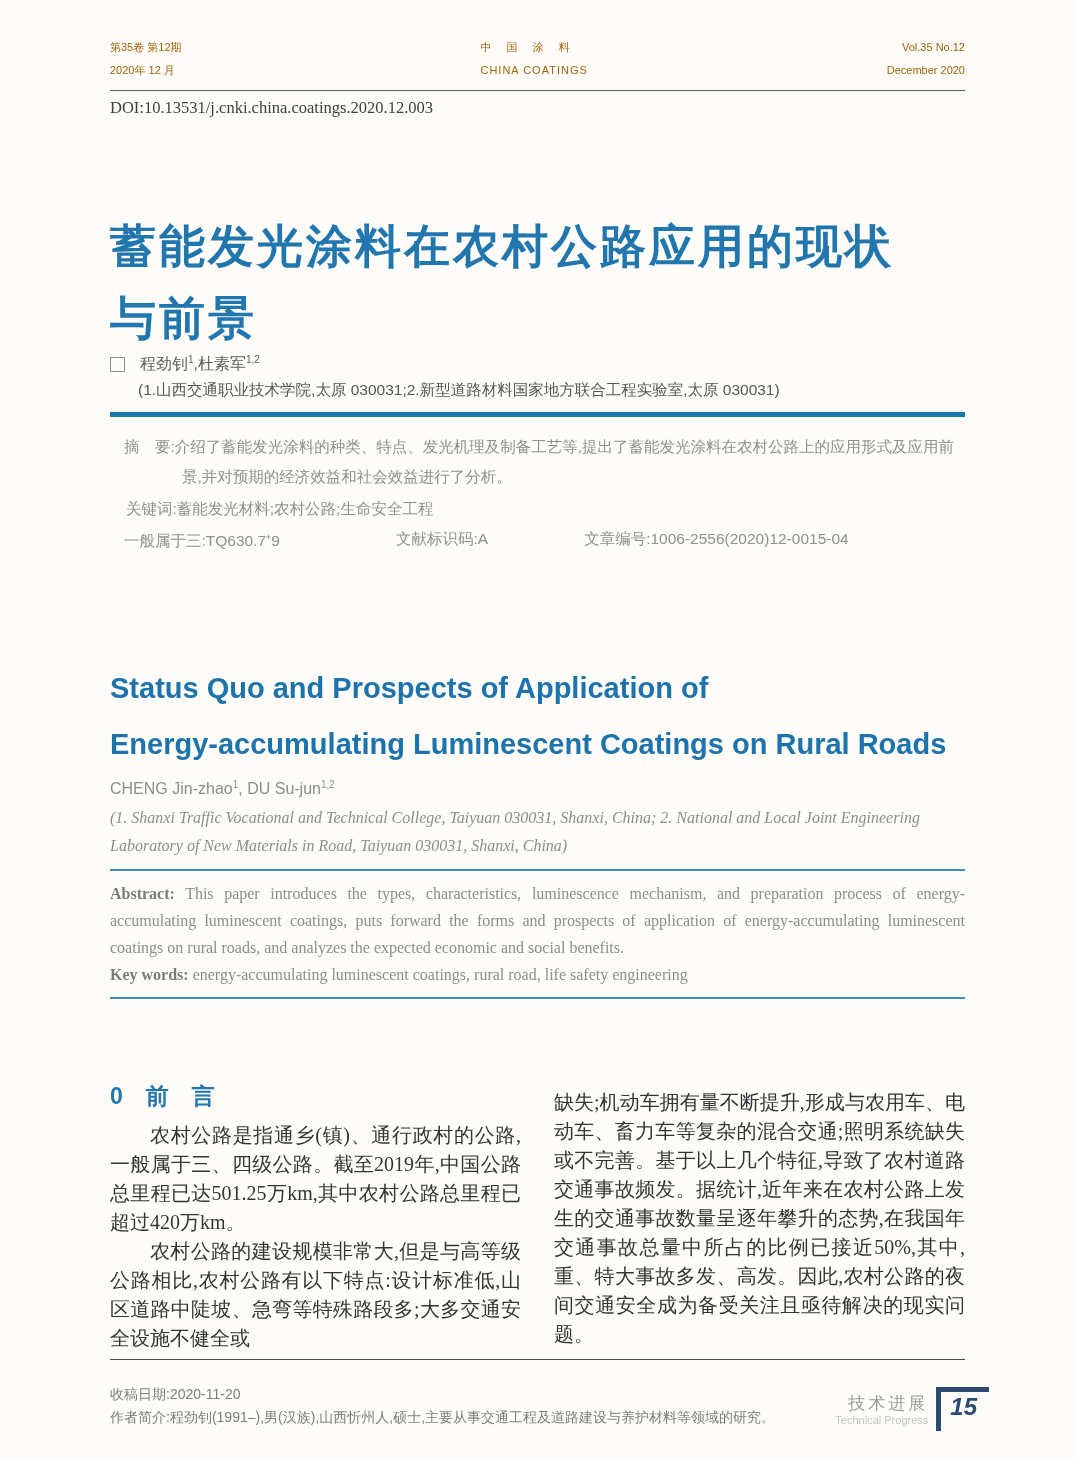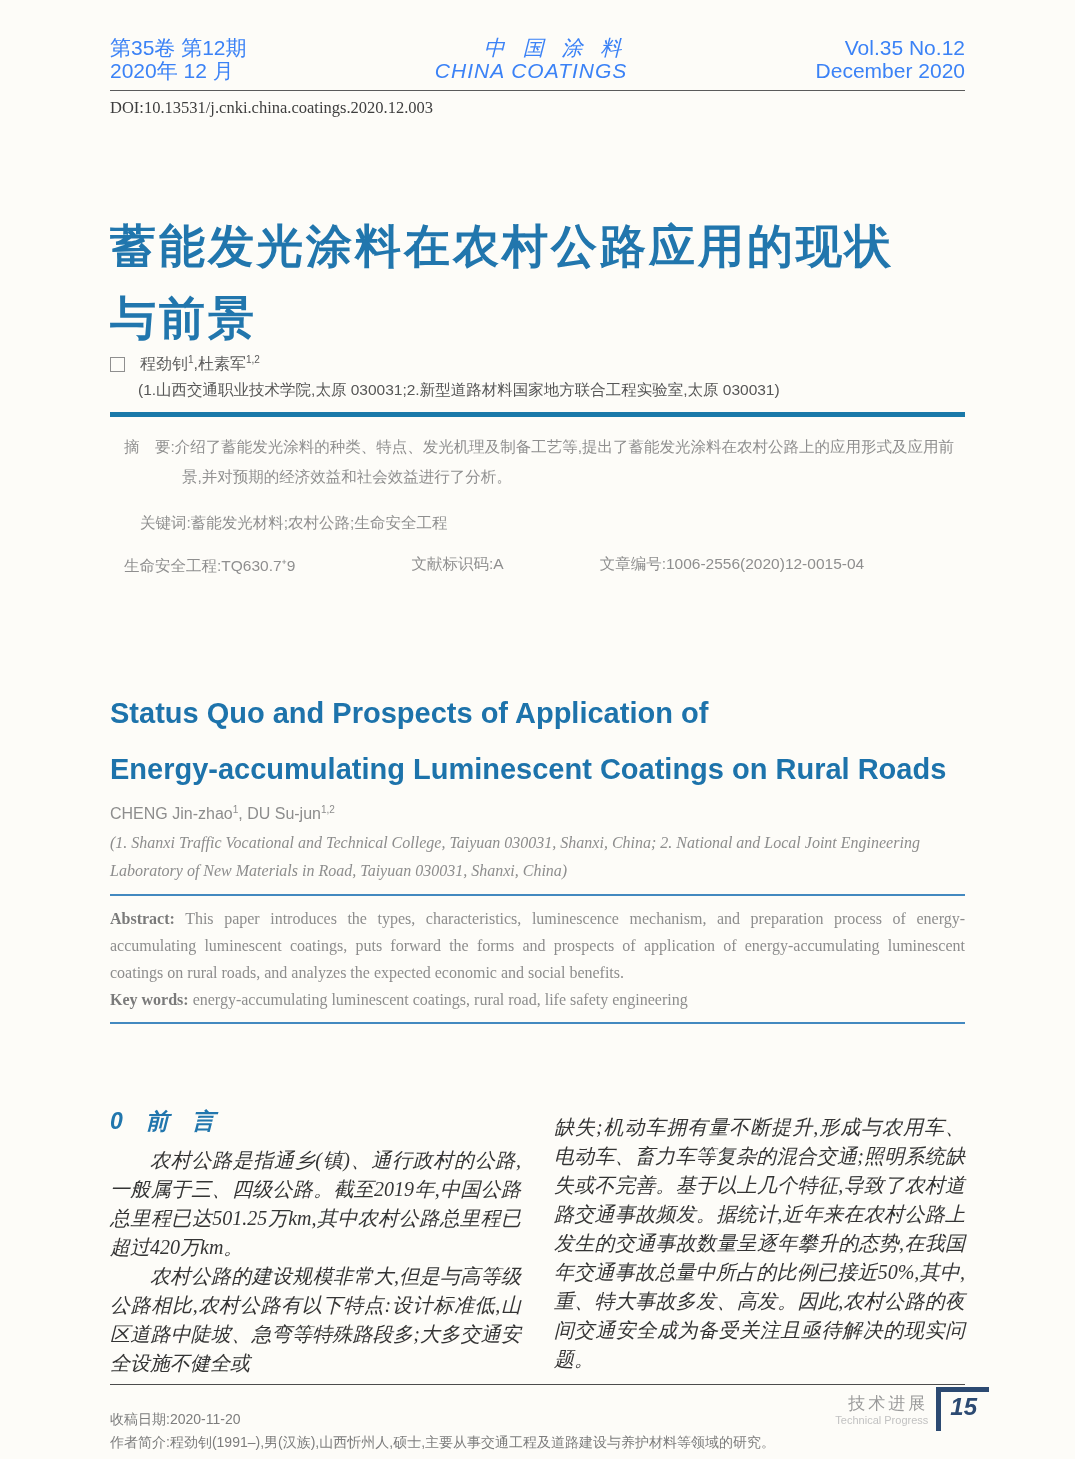--- a/index.html
+++ b/index.html
@@ -9,60 +9,60 @@
     background:#fdfcf8;box-sizing:border-box;
     font-family:"Liberation Sans",sans-serif;
   }
   .content{padding:0 110px;}
   sup{font-size:10px;line-height:0;}
 
   
   .jheader{
     display:flex;justify-content:space-between;align-items:flex-start;
     padding-top:36px;padding-bottom:8px;border-bottom:1.5px solid #5b5b5b;
-    color:#3b82f6;font-size:21px;line-height:23px;
+    color:#a16207;font-size:11px;line-height:23px;
   }
-  .jheader .c{text-align:right;font-style:italic;}
+  .jheader .c{text-align:left;}
   .jheader .r{text-align:right;}
   .jname-cn{letter-spacing:6px;}
   .jname-en{letter-spacing:1px;}
   .doi{margin-top:7px;font-family:"Liberation Serif",serif;font-size:16.5px;color:#3e3e3e;}
 
   
   .title-cn{
     margin-top:92px;color:#2176ad;font-size:46px;font-weight:900;
     line-height:72px;letter-spacing:3px;width:94%;
   }
   .authors-row{display:flex;align-items:center;gap:15px;color:#5d5d5d;font-size:16px;}
   .author-marker{width:13px;height:13px;border:1.5px solid #8f8f8f;display:inline-block;background:transparent;}
   .affil-cn{margin-top:5px;padding-left:28px;color:#565656;font-size:15.5px;}
   .bar-thick{margin-top:11px;height:5px;background:#1a79a9;}
 
   
   .abstract-cn{margin-top:15px;color:#8f8f8f;font-size:15.5px;line-height:30px;padding-left:14px;}
   .abstract-cn .hang{margin:0;padding-left:58px;text-indent:-58px;}
-  .abstract-cn .kw{margin:16px;padding-left:0;}
+  .abstract-cn .kw{margin:2px;padding-left:0;}
   .meta-row{display:flex;margin-top:5px;color:#8f8f8f;font-size:15.5px;padding-left:14px;}
   .meta-i2{margin-left:116px;}
   .meta-i3{margin-left:96px;}
 
   
   .title-en{margin-top:108px;color:#1d73ab;font-size:29px;font-weight:bold;line-height:56px;}
   .authors-en{margin-top:8px;color:#8d8d8d;font-size:16px;}
   .affil-en{margin-top:6px;color:#8d8d8d;font-family:"Liberation Serif",serif;font-style:italic;font-size:16px;line-height:28px;width:95%;}
   .rule-thin{margin-top:9px;height:2px;background:#4389c0;}
   .abstract-en{margin-top:9px;color:#8d8d8d;font-family:"Liberation Serif",serif;font-size:16px;line-height:27px;text-align:justify;}
   .abstract-en p{margin:0;}
   .lbl{font-weight:bold;color:#7a7a7a;}
 
   
   .body-cols{
     margin-top:82px;display:flex;gap:33px;
     font-family:"Liberation Serif",serif;color:#343434;
-    font-size:20px;line-height:29px;text-align:justify;font-style:italic;
+    font-size:20px;line-height:29px;text-align:justify;
   }
   .col{flex:1;min-width:0;}
   .sec-head{color:#2176ad;font-family:"Liberation Sans",sans-serif;font-size:23px;font-weight:bold;margin:0 0 9px 0;line-height:31px;}
   .para{margin:0;text-indent:2em;}
   .para-cont{margin:7px 0 0 0;text-indent:0;}
 
   
   .footnote{margin-top:6px;border-top:1.5px solid #4c4c4c;padding-top:23px;color:#7d7d7d;font-size:14px;line-height:23px;}
   .footnote p{margin:0;}
 
@@ -108,21 +108,21 @@
     <div class="affil-cn">(1.山西交通职业技术学院,太原 030031;2.新型道路材料国家地方联合工程实验室,太原 030031)</div>
 
     <div class="bar-thick"></div>
 
     <div class="abstract-cn">
       <p class="hang"><span class="albl">摘　要:</span><span>介绍了蓄能发光涂料的种类、特点、发光机理及制备工艺等,提出了蓄能发光涂料在农村公路上的应用形式及应用前景,并对预期的经济效益和社会效益进行了分析。</span></p>
       <p class="kw"><span>关键词:</span><span>蓄能发光材料;农村公路;生命安全工程</span></p>
     </div>
 
     <div class="meta-row">
-      <span class="meta-i1"><span>生命安全工程:</span><span>TQ630.7⁺9</span></span>
+      <span class="meta-i1"><span>一般属于三:</span><span>TQ630.7⁺9</span></span>
       <span class="meta-i2"><span>文献标识码:</span><span>A</span></span>
       <span class="meta-i3"><span>文章编号:</span><span>1006-2556(2020)12-0015-04</span></span>
     </div>
 
     <div class="title-en">
       <div>Status Quo and Prospects of Application of</div>
       <div>Energy-accumulating Luminescent Coatings on Rural Roads</div>
     </div>
 
     <div class="authors-en"><span>CHENG Jin-zhao</span><sup>1</sup><span>, DU Su-jun</span><sup>1,2</sup></div>

